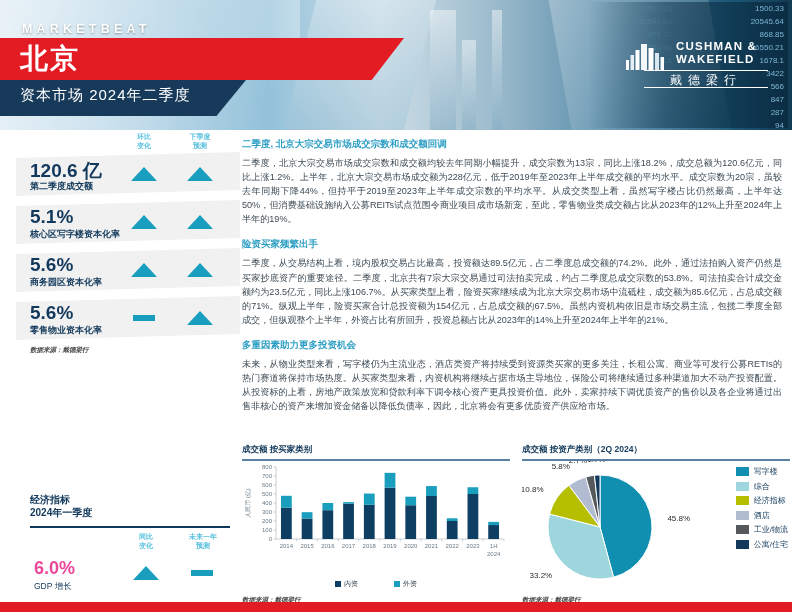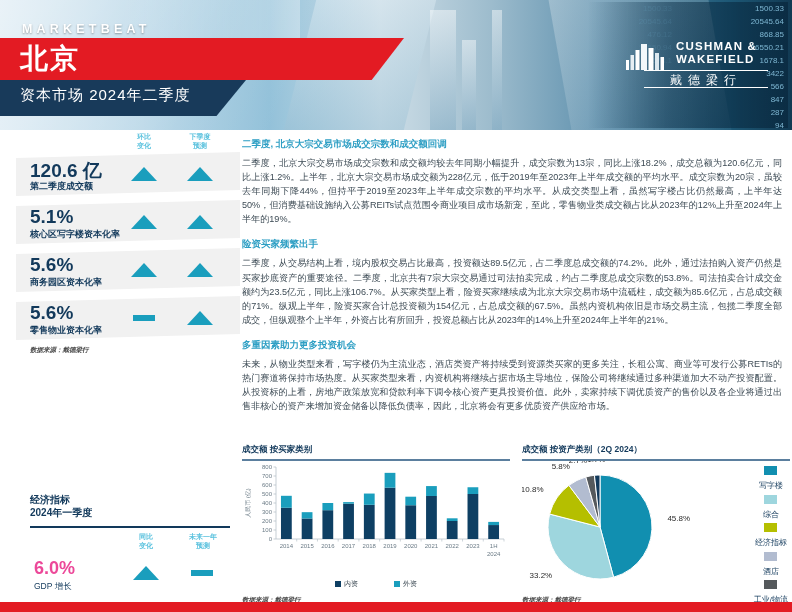--- a/index.html
+++ b/index.html
@@ -106,21 +106,21 @@
   .chart-title { font-size:8.5px; font-weight:bold; color:#12395b; }
   .chart-rule { margin-top:3px; height:1.5px; background:#5b7f9e; width:100%; }
 
   .axis-label { font-size:6px; fill:#6b7b86; }
   .cat-label { font-size:6px; fill:#6b7b86; }
   .legend-row { display:flex; justify-content:center; gap:36px; margin-top:2px; }
   .legend-item { display:flex; align-items:center; gap:3px; font-size:7px; color:#3d4b55; }
   .sw { width:6px; height:6px; }
 
   .pie-legend { position:absolute; right:2px; top:22px; }
-  .pie-leg-item { display:flex; align-items:center; gap:5px; margin-bottom:3.5px; font-size:8px; color:#12395b;flex-direction:column; }
+  .pie-leg-item { display:flex; align-items:center; gap:5px; margin-bottom:3.5px; font-size:8px; color:#12395b; }
   .pie-sw { width:13px; height:9px; }
 
   
   #footer-bar { position:absolute; left:0; bottom:0; width:792px; height:10px; background:#e31b23; }
 </style>
 </head>
 <body>
 
 <div id="page">
 

